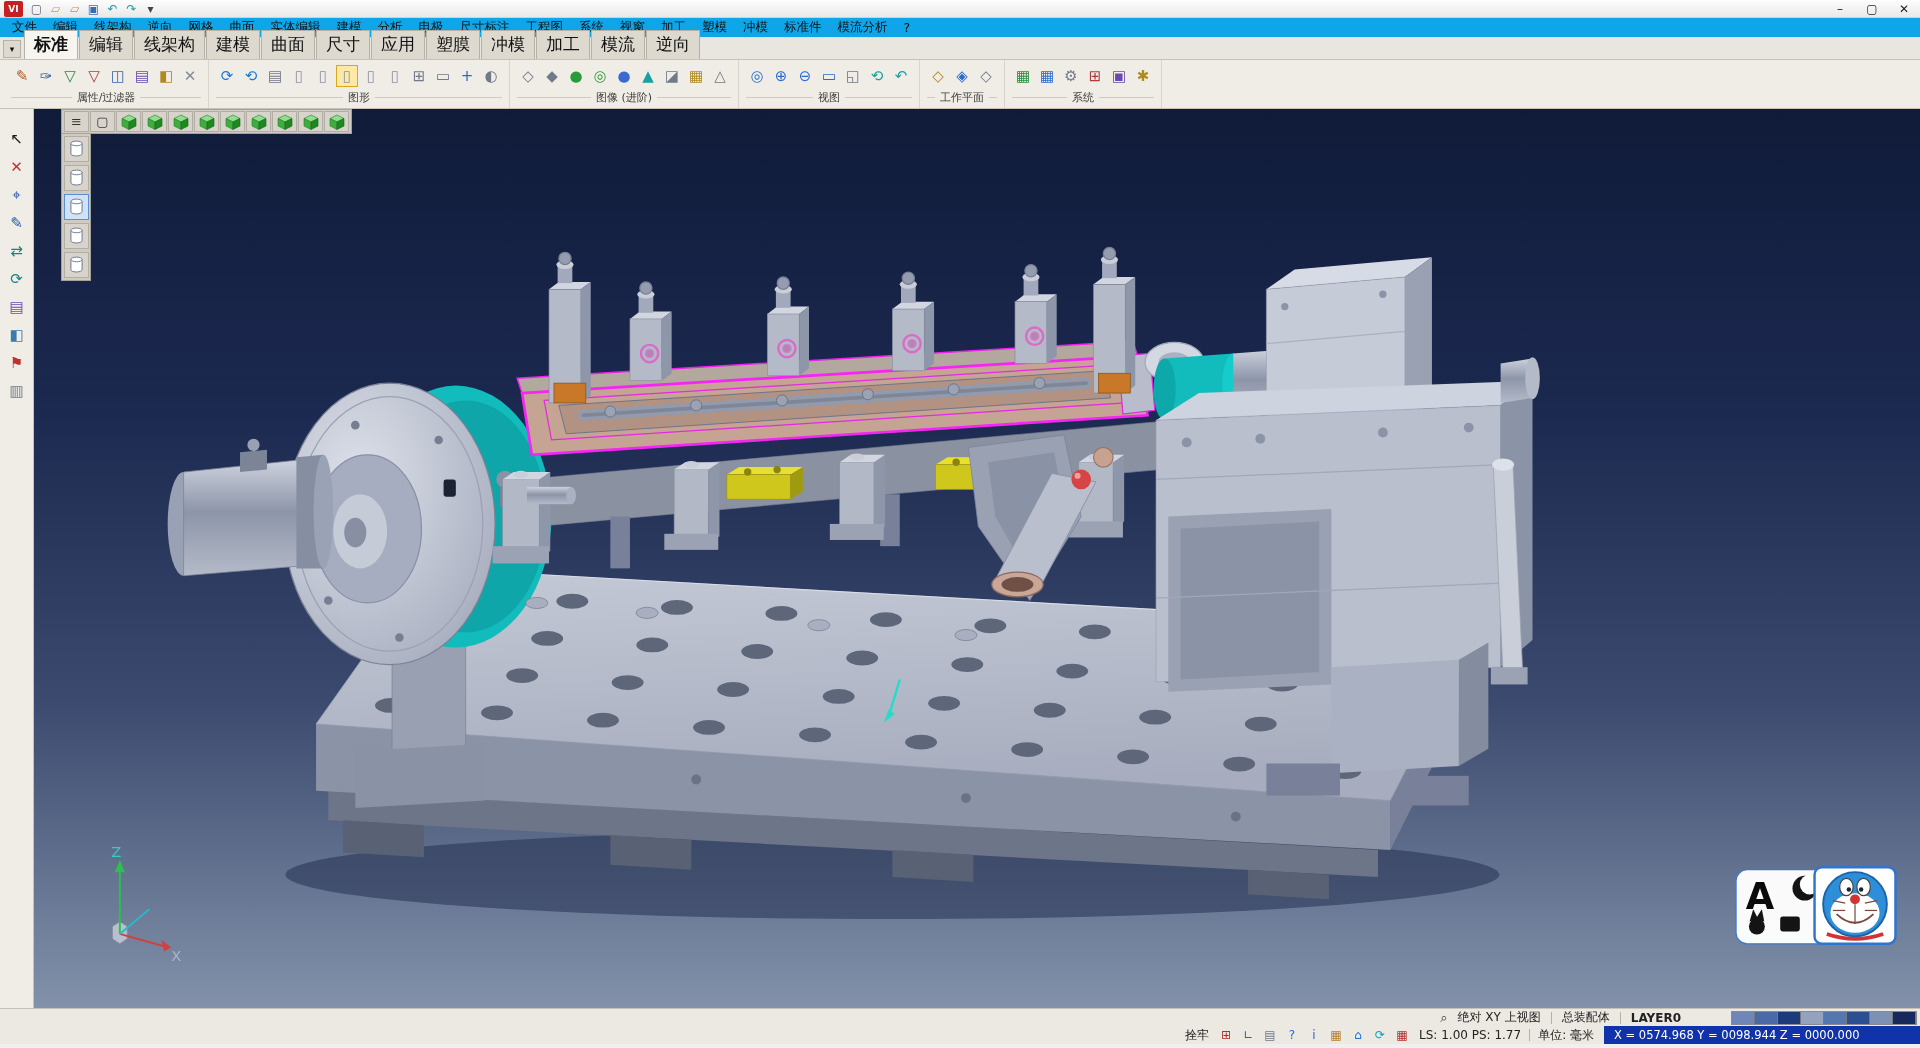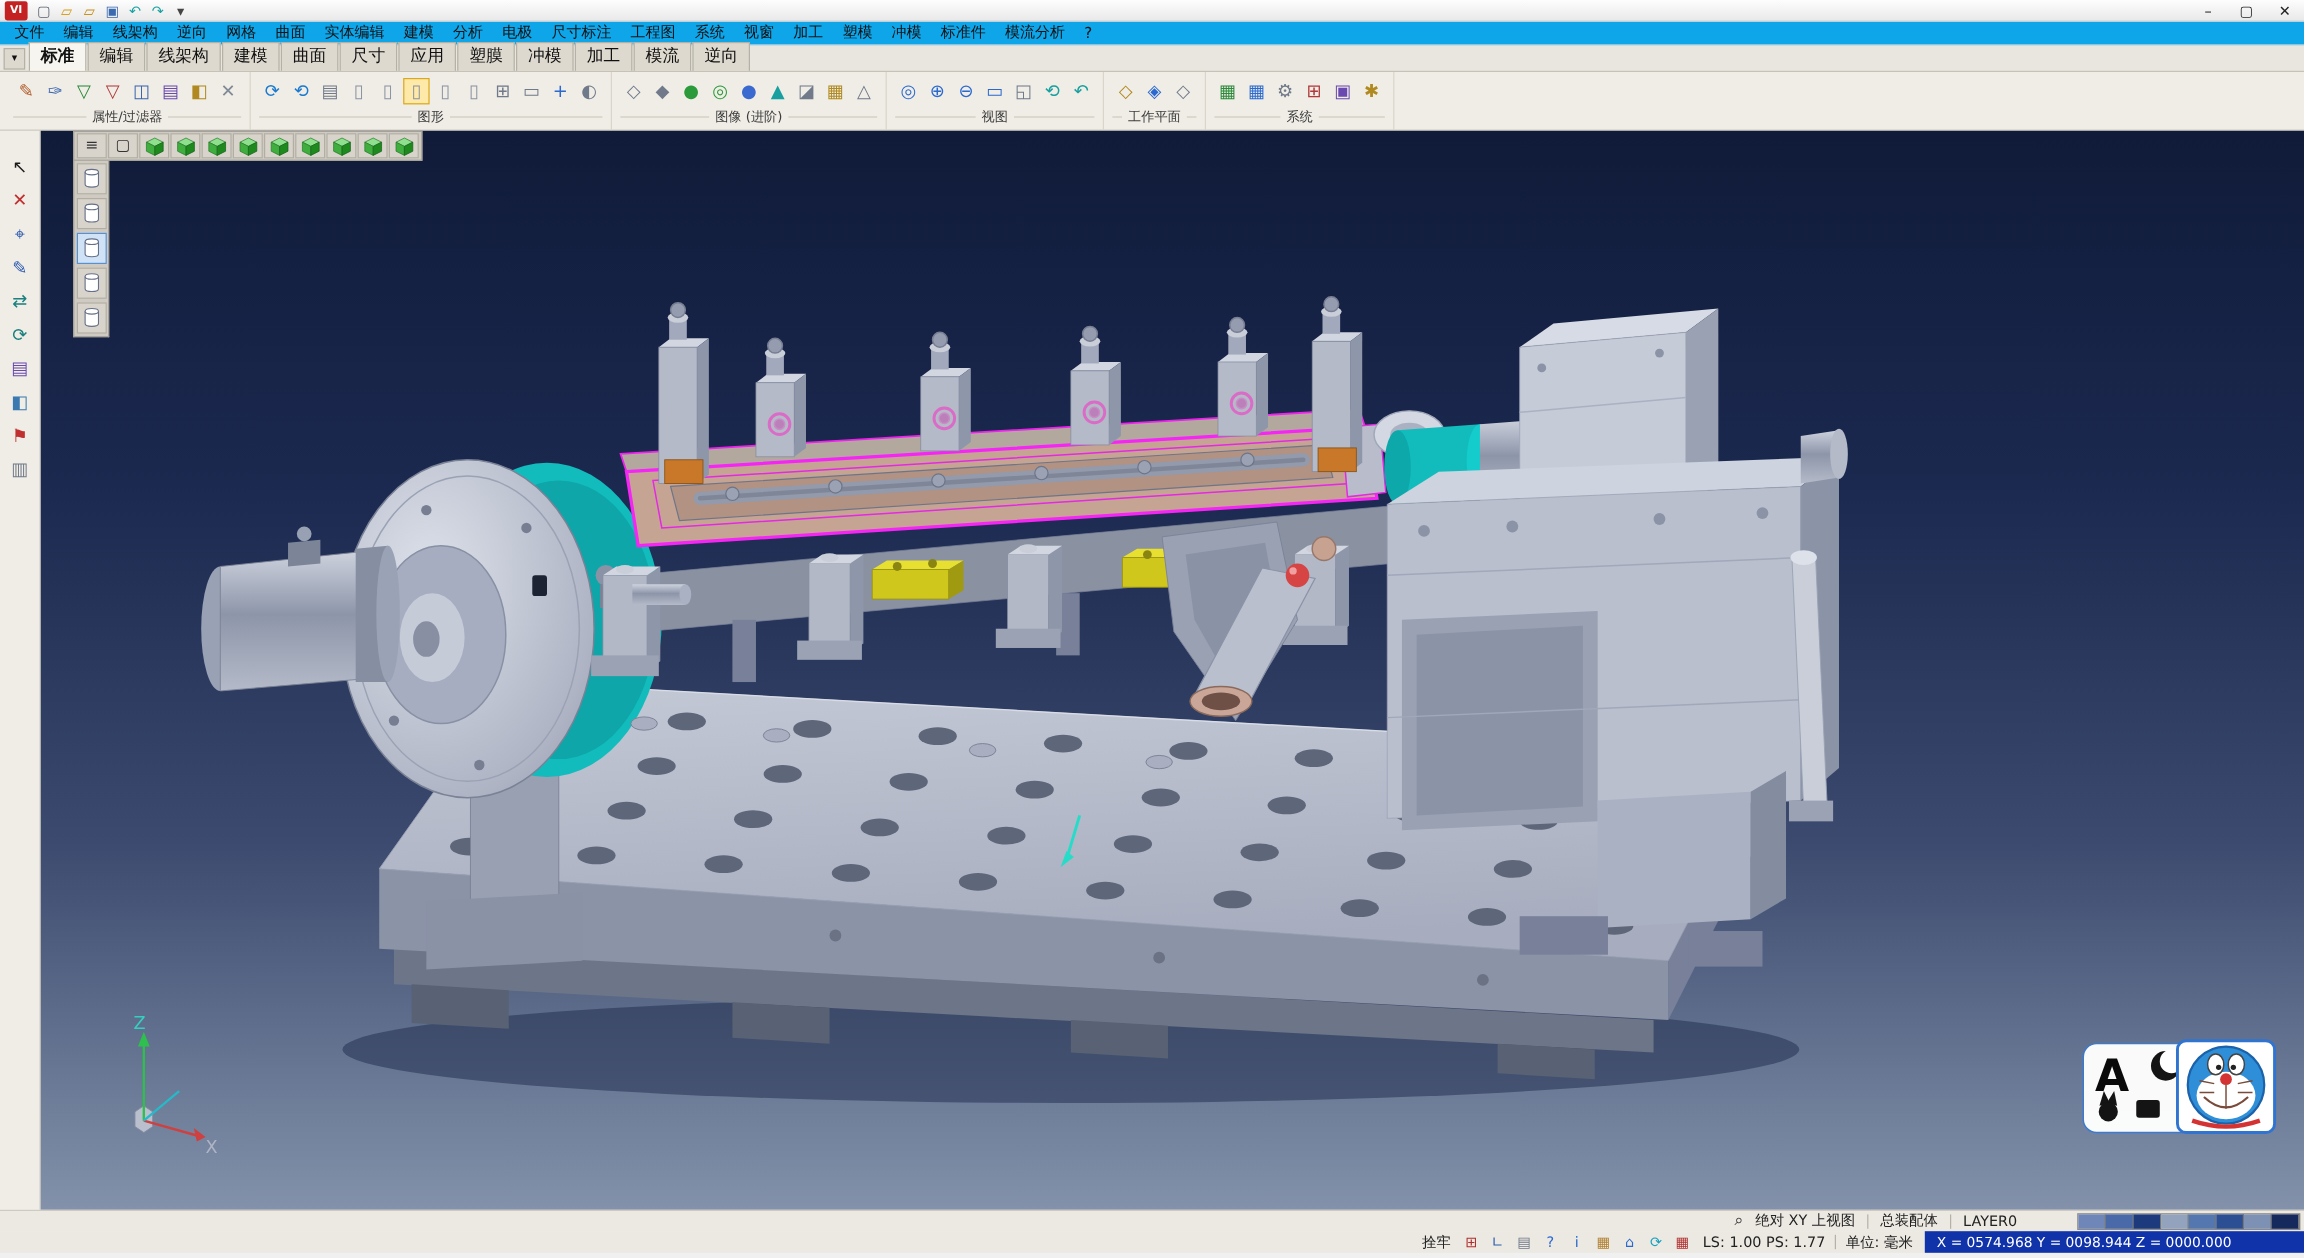--- a/index.html
+++ b/index.html
@@ -15,21 +15,21 @@
 .win-controls{margin-left:auto;display:flex;z-index:2}
 .win-btn{width:32px;height:21px;display:flex;align-items:center;justify-content:center;font-size:12px;color:#222}
 
 
 .menubar{height:20px;background:#0ea5e9;border-bottom:1px solid #dcdcdc;display:flex;align-items:center;padding-left:4px}
 .menu-item{padding:0 8px;font-size:12.5px;white-space:nowrap}
 
 
 .tabbar{height:22px;background:#e9e6df;border-bottom:1px solid #c6c2b8;display:flex;align-items:flex-end;padding-left:3px}
 .tab-dd{width:18px;height:18px;border:1px solid #b5b1a6;background:#ddd9cf;display:flex;align-items:center;justify-content:center;font-size:9px;margin:0 3px 1px 0}
-.tab{font-size:14px;padding:2px 9px 3px;border:1px solid #b5b1a6;border-bottom:none;background:#ddd9cf;margin-right:1px;white-space:nowrap}
+.tab{font-size:17px;padding:2px 9px 3px;border:1px solid #b5b1a6;border-bottom:none;background:#ddd9cf;margin-right:1px;white-space:nowrap}
 .tab.active{background:#f7f5ef;font-weight:bold}
 
 
 .toolbar{height:49px;background:#f0ede6;border-bottom:1px solid #c6c2b8;display:flex;padding-left:4px}
 .tb-group{display:flex;flex-direction:column;padding:2px 7px 1px;border-right:1px solid #d9d5cb}
 .tb-icons{display:flex;gap:2px;align-items:center;height:28px}
 .tb-icon{width:22px;height:22px;display:flex;align-items:center;justify-content:center;font-size:15px;border:1px solid transparent}
 .tb-icon.selected{background:#ffe9a8;border-color:#d8a820}
 .tb-label{font-size:11px;color:#3c3c3c;text-align:center;display:flex;align-items:center;gap:5px;white-space:nowrap}
 .tb-label::before,.tb-label::after{content:"";flex:1;height:1px;background:#cfcabf;min-width:6px}
@@ -44,21 +44,21 @@
 
 .vc-bar{position:absolute;left:27px;top:0;height:25px;background:#cfcbc3;border:1px solid #a6a298;display:flex;align-items:center;padding:0 2px;gap:1px}
 .vc-btn{width:25px;height:21px;display:flex;align-items:center;justify-content:center;background:#d8d4cc;border:1px solid #b2aea3;font-size:13px;color:#333}
 .vstrip{position:absolute;left:27px;top:25px;width:30px;background:#cfcbc3;border:1px solid #a6a298;border-top:none;display:flex;flex-direction:column;align-items:center;padding:2px 0;gap:3px}
 .vs-btn{width:25px;height:26px;display:flex;align-items:center;justify-content:center;background:#d8d4cc;border:1px solid #b2aea3}
 .vs-btn.selected{background:#cfe2f6;border-color:#5a90d0}
 
 
 .status-top{height:18px;background:#ece9e2;border-top:1px solid #c6c2b8;display:flex;align-items:center;justify-content:flex-end;gap:10px;font-size:12px;color:#222;padding-right:3px}
 .sb-sep{width:1px;height:12px;background:#b5b1a6}
-.layer-label{font-weight:normal}
+.layer-label{font-weight:bold}
 .swatches{display:flex;border:1px solid #8a8a8a}
 .swatch{width:23px;height:12px;border-right:1px solid #777}
 .status-bottom{height:18px;background:#ece9e2;display:flex;align-items:center;font-size:12px;color:#222}
 .sb-spacer{flex:1}
 .sb-icons{display:flex;align-items:center;gap:4px;margin:0 8px}
 .sb-icon{width:18px;height:16px;display:flex;align-items:center;justify-content:center;font-size:12px}
 .coord-box{margin-left:10px;background:#1133aa;color:#fff;height:18px;display:flex;align-items:center;padding:0 10px;font-size:11.5px;width:316px;white-space:nowrap}
 .mag{font-size:13px;color:#333}
 .sb-text{white-space:nowrap}
 </style>

